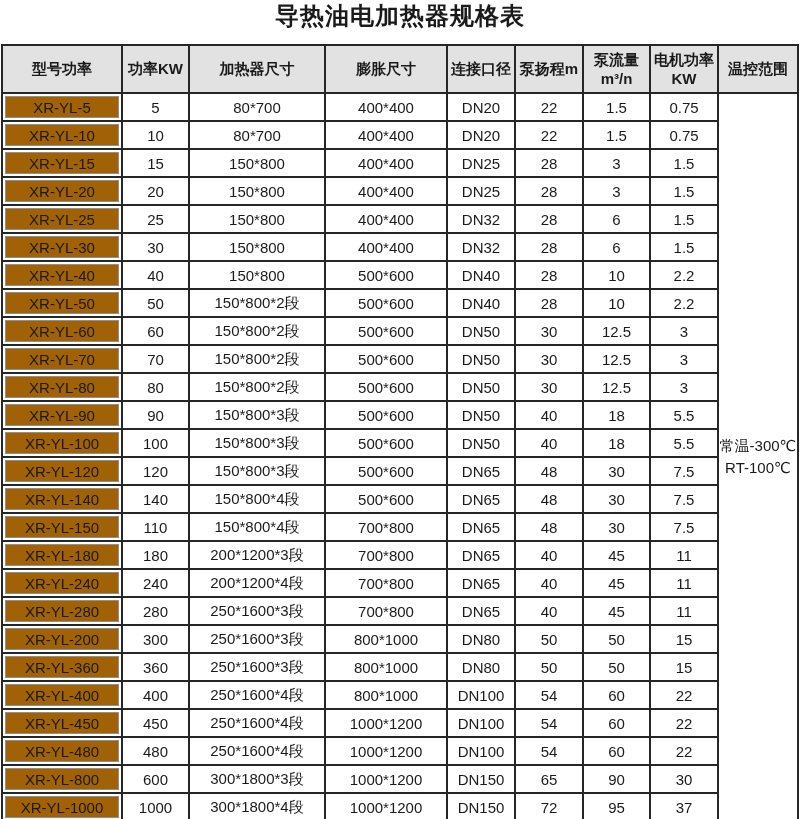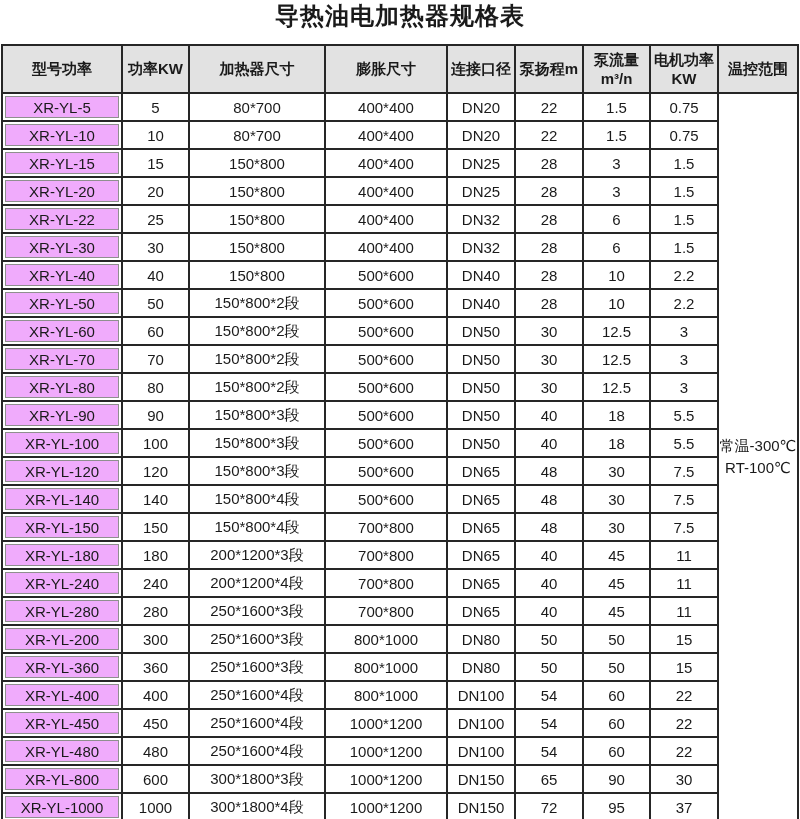--- a/index.html
+++ b/index.html
@@ -48,21 +48,21 @@
   tbody td {
     height: 26px;
     background: #ffffff;
     font-size: 15px;
     font-weight: 400;
   }
   td.model { background: #ffffff; }
   .model-box {
     margin: 2px;
     height: 20px;
-    background: #f0abfc;
+    background: #a16207;
     border: 1px solid #8f8f8f;
     display: flex;
     align-items: center;
     justify-content: center;
     font-size: 15px;
     text-align: right;
   }
   td.temp-cell {
     background: #ffffff;
     font-size: 15px;
@@ -176,21 +176,21 @@
           <td>20</td>
           <td>150*800</td>
           <td>400*400</td>
           <td>DN25</td>
           <td>28</td>
           <td>3</td>
           <td>1.5</td>
         </tr>
         <tr>
           <td class="model">
-            <div class="model-box">XR-YL-22</div>
+            <div class="model-box">XR-YL-25</div>
           </td>
           <td>25</td>
           <td>150*800</td>
           <td>400*400</td>
           <td>DN32</td>
           <td>28</td>
           <td>6</td>
           <td>1.5</td>
         </tr>
         <tr>
@@ -310,21 +310,21 @@
           <td>500*600</td>
           <td>DN65</td>
           <td>48</td>
           <td>30</td>
           <td>7.5</td>
         </tr>
         <tr>
           <td class="model">
             <div class="model-box">XR-YL-150</div>
           </td>
-          <td>150</td>
+          <td>110</td>
           <td>150*800*4段</td>
           <td>700*800</td>
           <td>DN65</td>
           <td>48</td>
           <td>30</td>
           <td>7.5</td>
         </tr>
         <tr>
           <td class="model">
             <div class="model-box">XR-YL-180</div>

